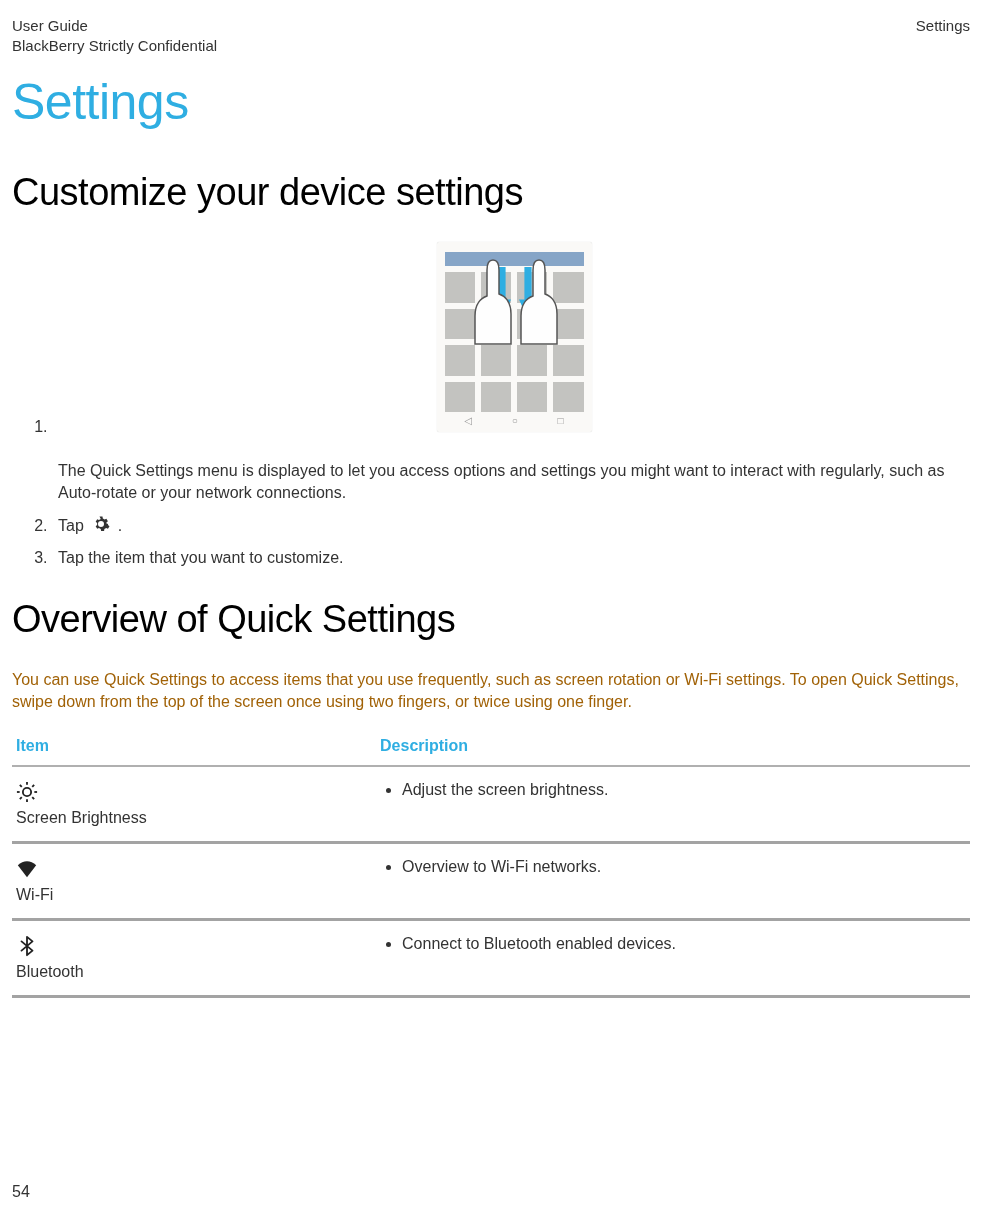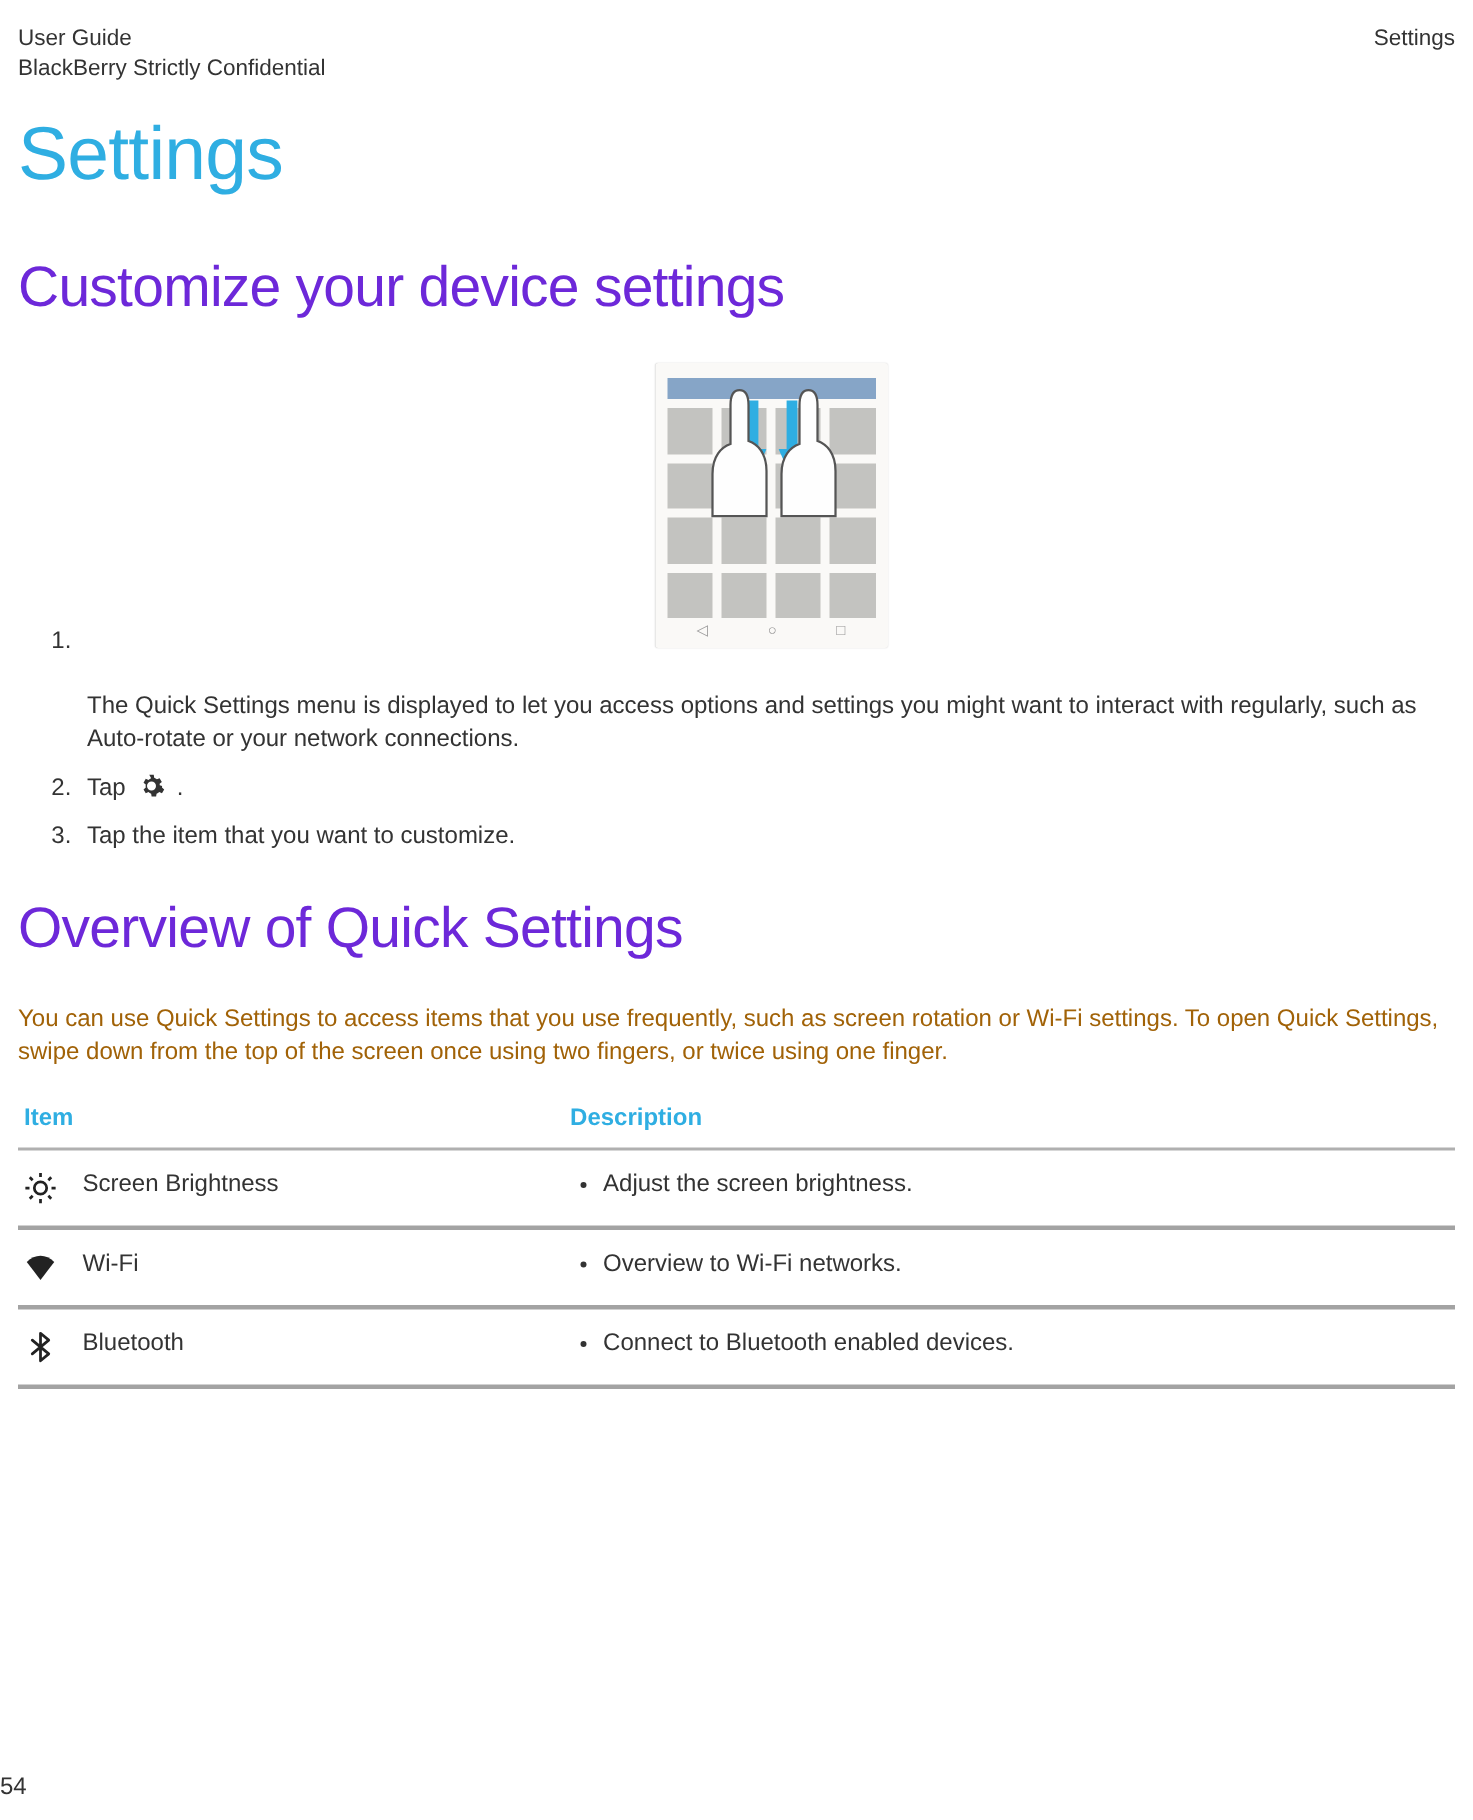--- a/index.html
+++ b/index.html
@@ -26,21 +26,21 @@
   h1.page-title {
     font-size: 50px;
     font-weight: 400;
     color: #2FAEE2;
     margin: 18px 0 40px 0;
     letter-spacing: -0.5px;
   }
   h2.section-title {
     font-size: 38px;
     font-weight: 400;
-    color: #6d28d9;
+    color: #000000;
     margin: 0 0 28px 0;
     letter-spacing: -0.5px;
   }
   ol.steps {
     margin: 0 0 28px 0;
     padding: 0 0 0 40px;
     font-size: 16px;
     color: #333;
     line-height: 1.4;
   }
@@ -136,34 +136,34 @@
     font-size: 16px;
   }
   table.qs-table th.col-item { width: 38%; margin-left: 44px; }
   table.qs-table td {
     vertical-align: top;
     padding: 14px 4px 14px 4px;
     border-bottom: 3px solid #a3a3a3;
   }
   .item-cell {
     display: flex;
-    flex-direction: row;
-    gap: 17px;
+    flex-direction: column;
+    gap: 6px;
   }
   .item-icon { width: 22px; height: 22px; }
   .item-label { font-size: 16px; }
   .desc-cell ul {
     margin: 0;
     padding: 0 0 0 22px;
   }
   .desc-cell li { }
   .page-number {
     position: absolute;
     bottom: 12px;
-    left: 0;
+    left: 12px;
     font-size: 16px;
     color: #333;
   }
 </style>
 </head>
 <body>
 
 <div class="header-row">
   <div class="header-left">
     <div>User Guide</div>

